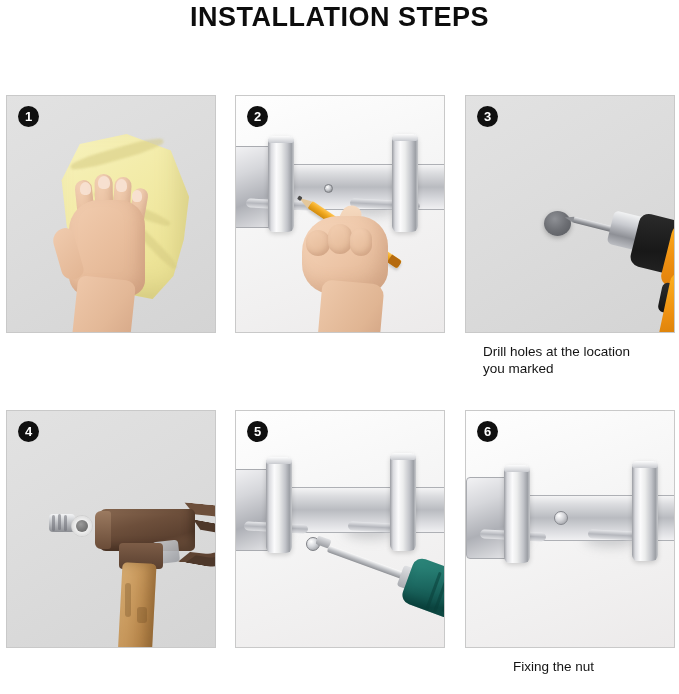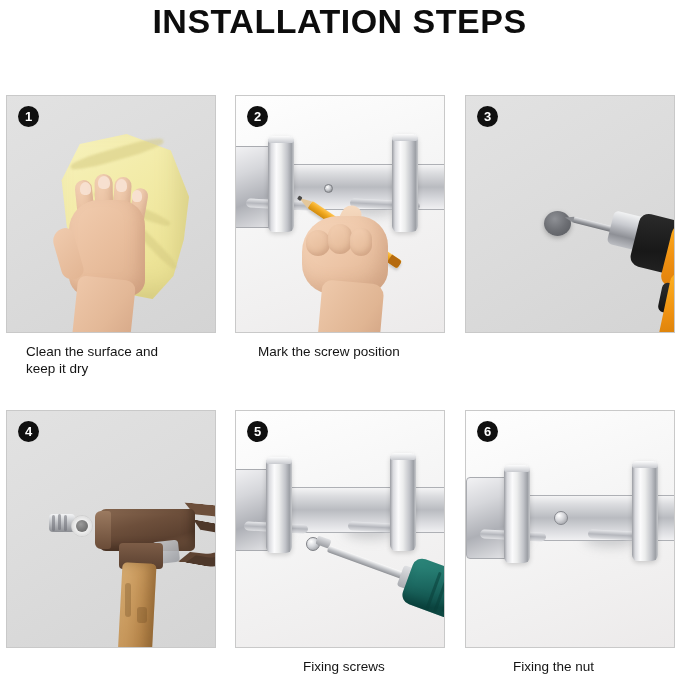--- a/index.html
+++ b/index.html
@@ -8,21 +8,21 @@
     background:#ffffff;
     font-family:"Liberation Sans", sans-serif;
     overflow:hidden;
   }
   .page{ position:relative; width:679px; height:694px; background:#fff; }
 
   
   .title{
     position:absolute; top:2px; left:0; width:679px;
     text-align:center;
-    font-size:34px; font-weight:bold; letter-spacing:0.5px;
+    font-size:27px; font-weight:bold; letter-spacing:0.5px;
     color:#0d0d0d; font-family:"Liberation Sans", sans-serif;
   }
 
   
   .grid{ position:absolute; top:95px; left:0; width:679px; }
   .row{ position:relative; width:679px; height:315px; }
   .cell{ position:absolute; top:0; width:210px; }
   .c0{ left:6px; } .c1{ left:235px; } .c2{ left:465px; }
 
   .photo{
@@ -398,22 +398,20 @@
             <div class="fng fg4"></div>
             <div class="nail nl1"></div>
             <div class="nail nl2"></div>
             <div class="nail nl3"></div>
             <div class="nail nl4"></div>
             <div class="palm1"></div>
             <div class="thumb1"></div>
             <div class="wrist1"></div>
           </div>
         </div>
-        <div class="caption cap-i20">Clean the surface and
-keep it dry</div>
       </div>
 
       <div class="cell c1">
         <div class="photo wallwhite">
           <div class="badge">2</div>
           <div class="rack r2">
             <div class="shadowblob s1"></div>
             <div class="shadowblob s2"></div>
             <div class="plate-end"></div>
             <div class="plate"></div>
@@ -428,37 +426,38 @@
               <div class="pencil-tail"></div>
             </div>
             <div class="thumb2"></div>
             <div class="fist2"></div>
             <div class="knuck k1"></div>
             <div class="knuck k2"></div>
             <div class="knuck k3"></div>
             <div class="wrist2"></div>
           </div>
         </div>
-        <div class="caption cap-i23">Mark the screw position</div>
       </div>
 
       <div class="cell c2">
         <div class="photo wallgrey">
           <div class="badge">3</div>
           <div class="hole3"></div>
           <div class="drill">
             <div class="drill-bit"></div>
             <div class="chuck"></div>
             <div class="drill-body"></div>
             <div class="drill-orange"></div>
             <div class="drill-hi"></div>
             <div class="drill-trig"></div>
             <div class="drill-grip"></div>
           </div>
         </div>
+        <div class="caption cap-i18">Drill holes at the location
+you marked</div>
       </div>
     </div>
 
     <div class="row">
 
       <div class="cell c0">
         <div class="photo wallgrey">
           <div class="badge">4</div>
           <div class="anchor">
             <div class="anchor-screw"></div>
@@ -500,21 +499,20 @@
             <div class="sd-screw"></div>
             <div class="sd-tip"></div>
             <div class="sd-shaft"></div>
             <div class="sd-ferr"></div>
             <div class="sd-handle"></div>
             <div class="sd-rib sdr1"></div>
             <div class="sd-rib sdr2"></div>
             <div class="sd-rib sdr3"></div>
           </div>
         </div>
-        <div class="caption cap-i68">Fixing screws</div>
       </div>
 
       <div class="cell c2">
         <div class="photo wallwhite">
           <div class="badge">6</div>
           <div class="rack r6">
             <div class="shadowblob s1"></div>
             <div class="shadowblob s2"></div>
             <div class="plate-end"></div>
             <div class="plate"></div>

